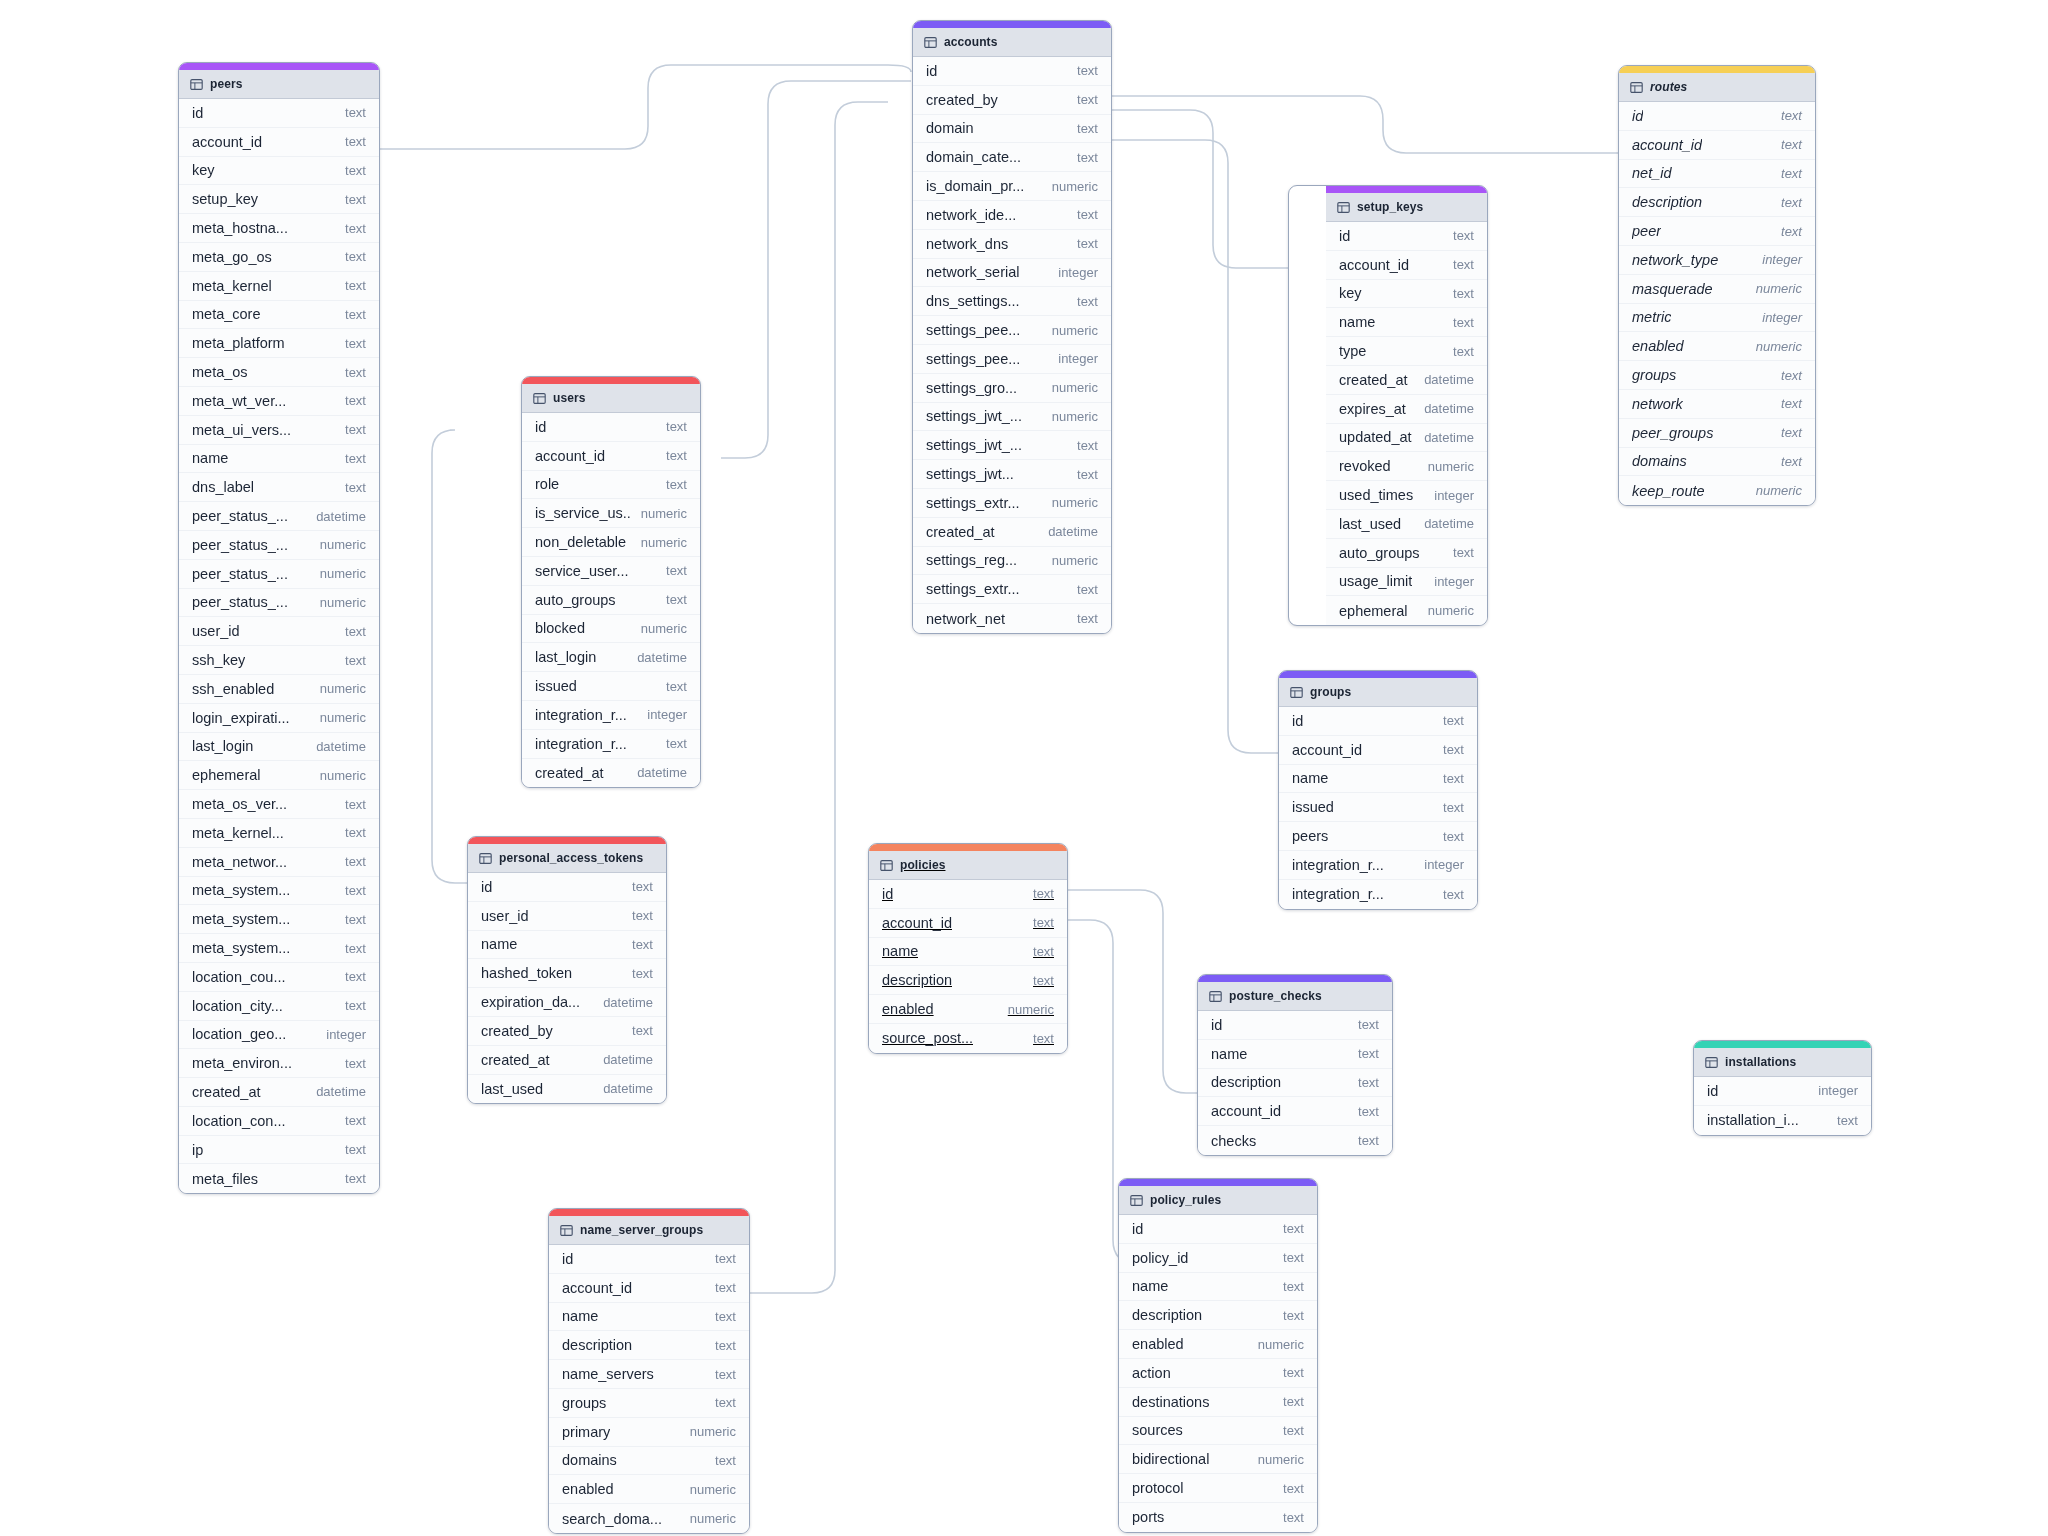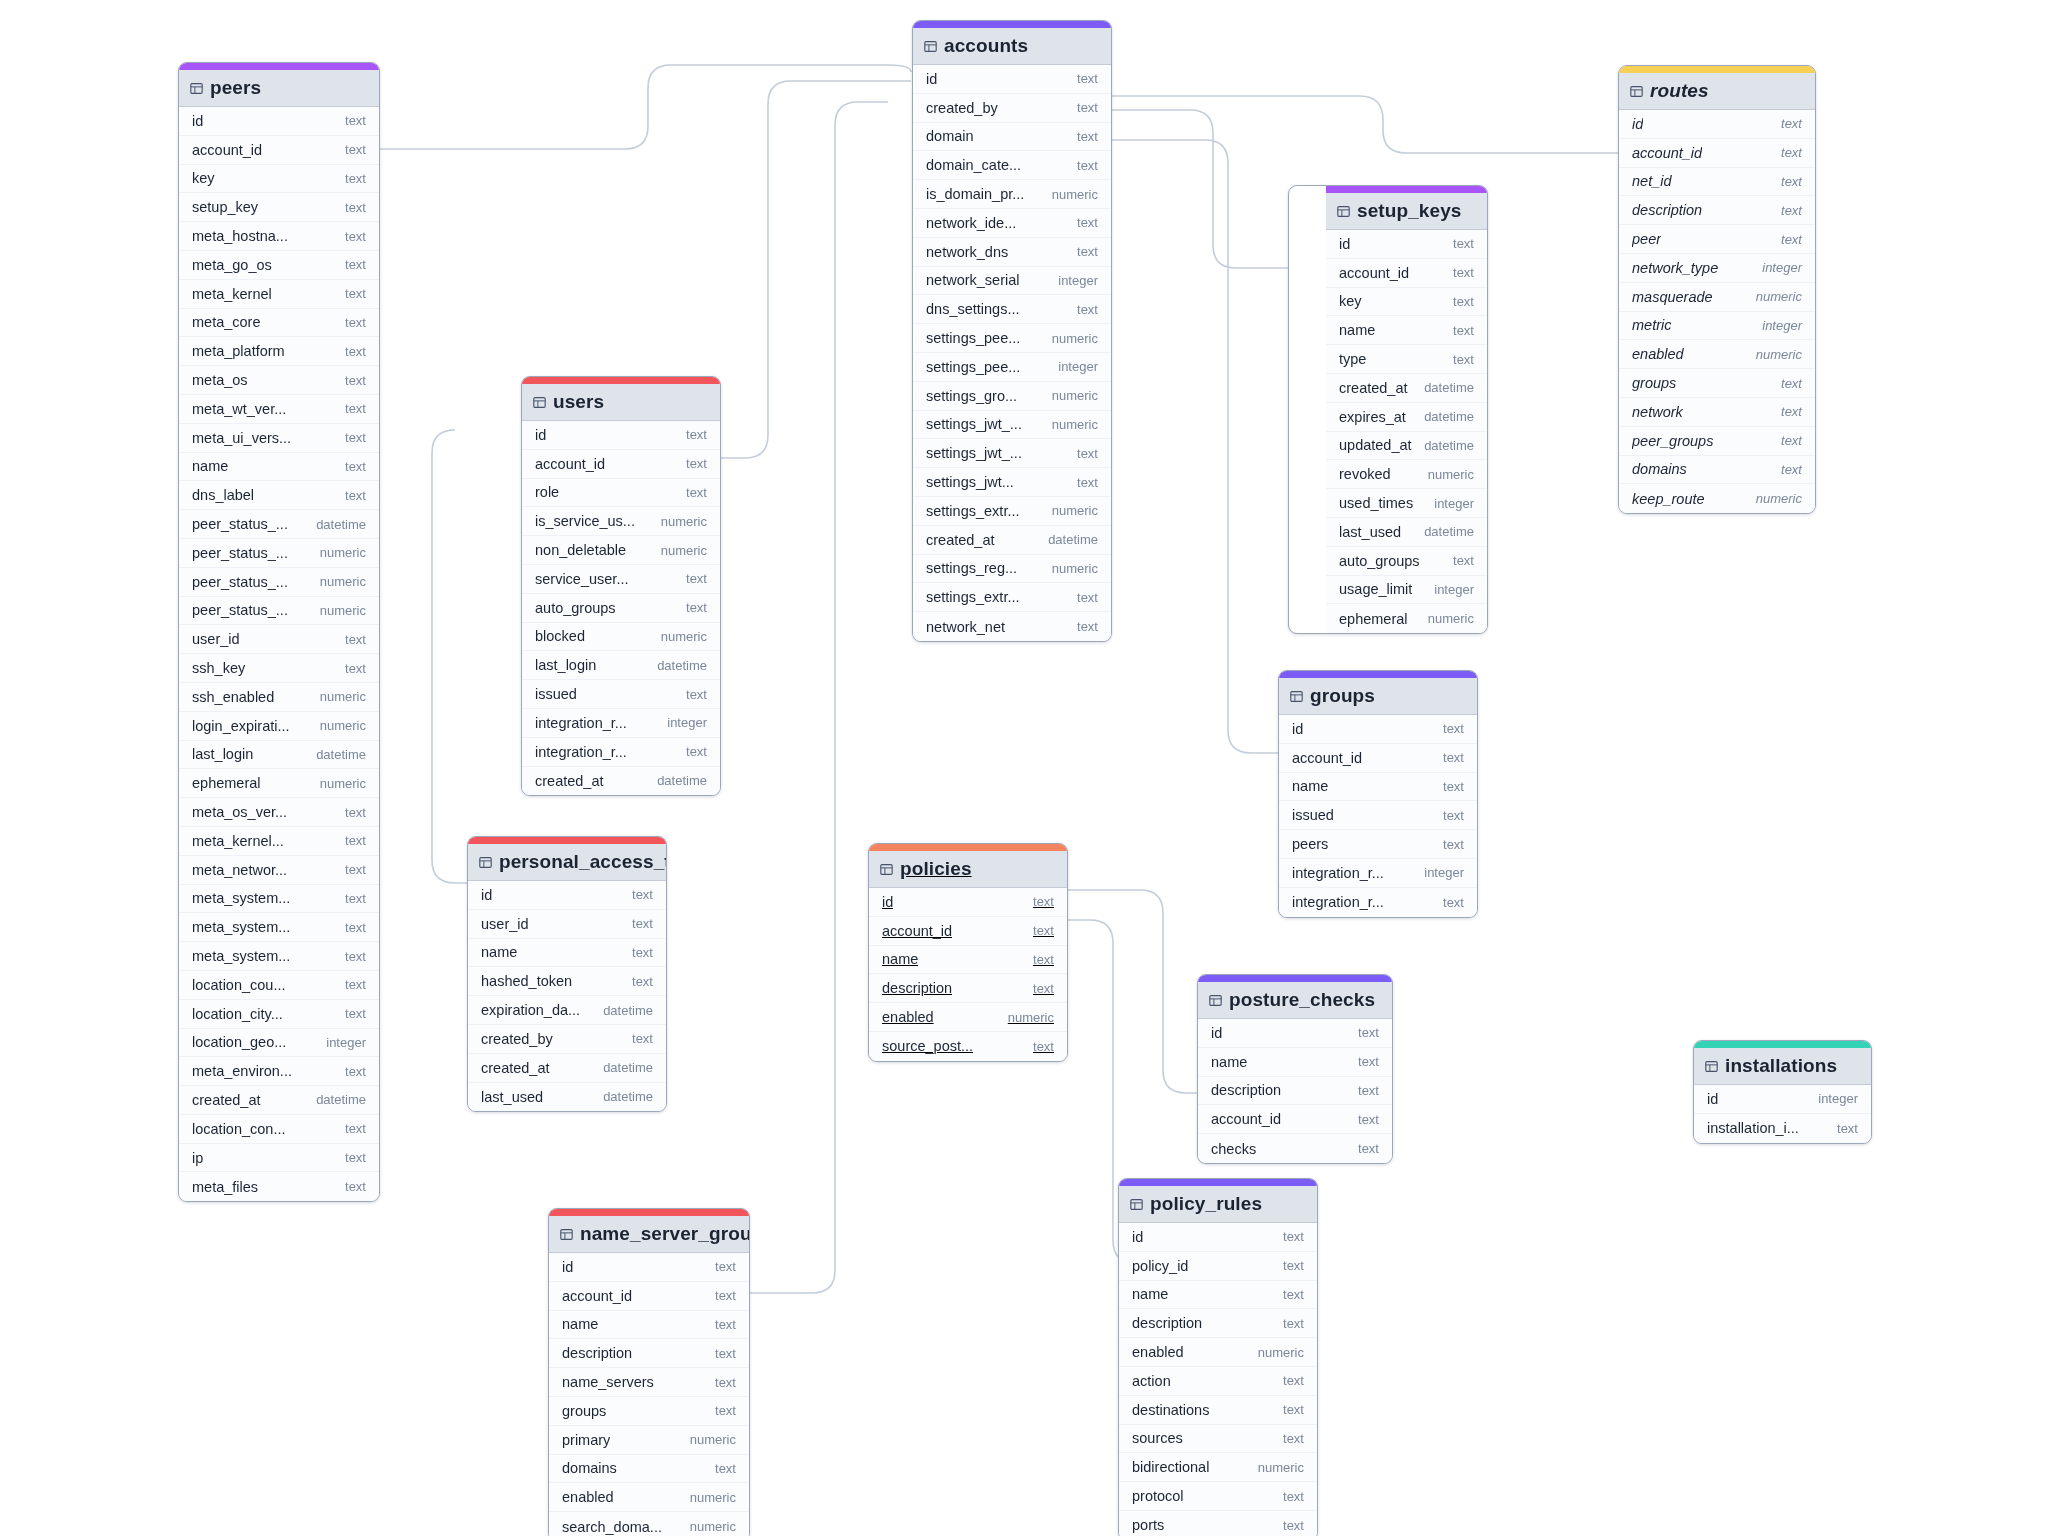--- a/index.html
+++ b/index.html
@@ -41,21 +41,21 @@
     background: #dfe3ea;
     padding: 7px 11px 7px 11px;
     border-bottom: 1px solid #c3cad6;
   }
   .table-header .tbl-icon {
     width: 13px; height: 13px;
     flex: 0 0 13px;
     display: block;
   }
   .table-title {
-    font-size: 19px;
+    font-size: 12px;
     font-weight: bold;
     color: #1b2433;
     letter-spacing: 0.1px;
     white-space: nowrap;
   }
   .col-row {
     display: flex;
     align-items: center;
     justify-content: space-between;
     padding: 0 13px;
@@ -253,21 +253,21 @@
         </div>
         <div class="col-row">
           <span class="col-name">ip</span>
           <span class="col-type">text</span>
         </div>
         <div class="col-row">
           <span class="col-name">meta_files</span>
           <span class="col-type">text</span>
         </div>
       </div>
-      <div class="table-node" style="left: 521px; top: 376px; width: 200px;">
+      <div class="table-node" style="left: 521px; top: 376px; width: 180px;">
         <div class="accent-bar" style="background: rgb(242, 85, 90);"></div>
         <div class="table-header">
           <span>
             <svg class="tbl-icon" viewBox="0 0 16 16" xmlns="http://www.w3.org/2000/svg">
               <rect x="1" y="2" width="14" height="12" rx="1.5" fill="none" stroke="#46536b" stroke-width="1.4"></rect>
               <line x1="1" y1="6" x2="15" y2="6" stroke="#46536b" stroke-width="1.2"></line>
               <line x1="6" y1="6" x2="6" y2="14" stroke="#46536b" stroke-width="1.2"></line>
             </svg>
           </span>
           <span class="table-title">users</span>

